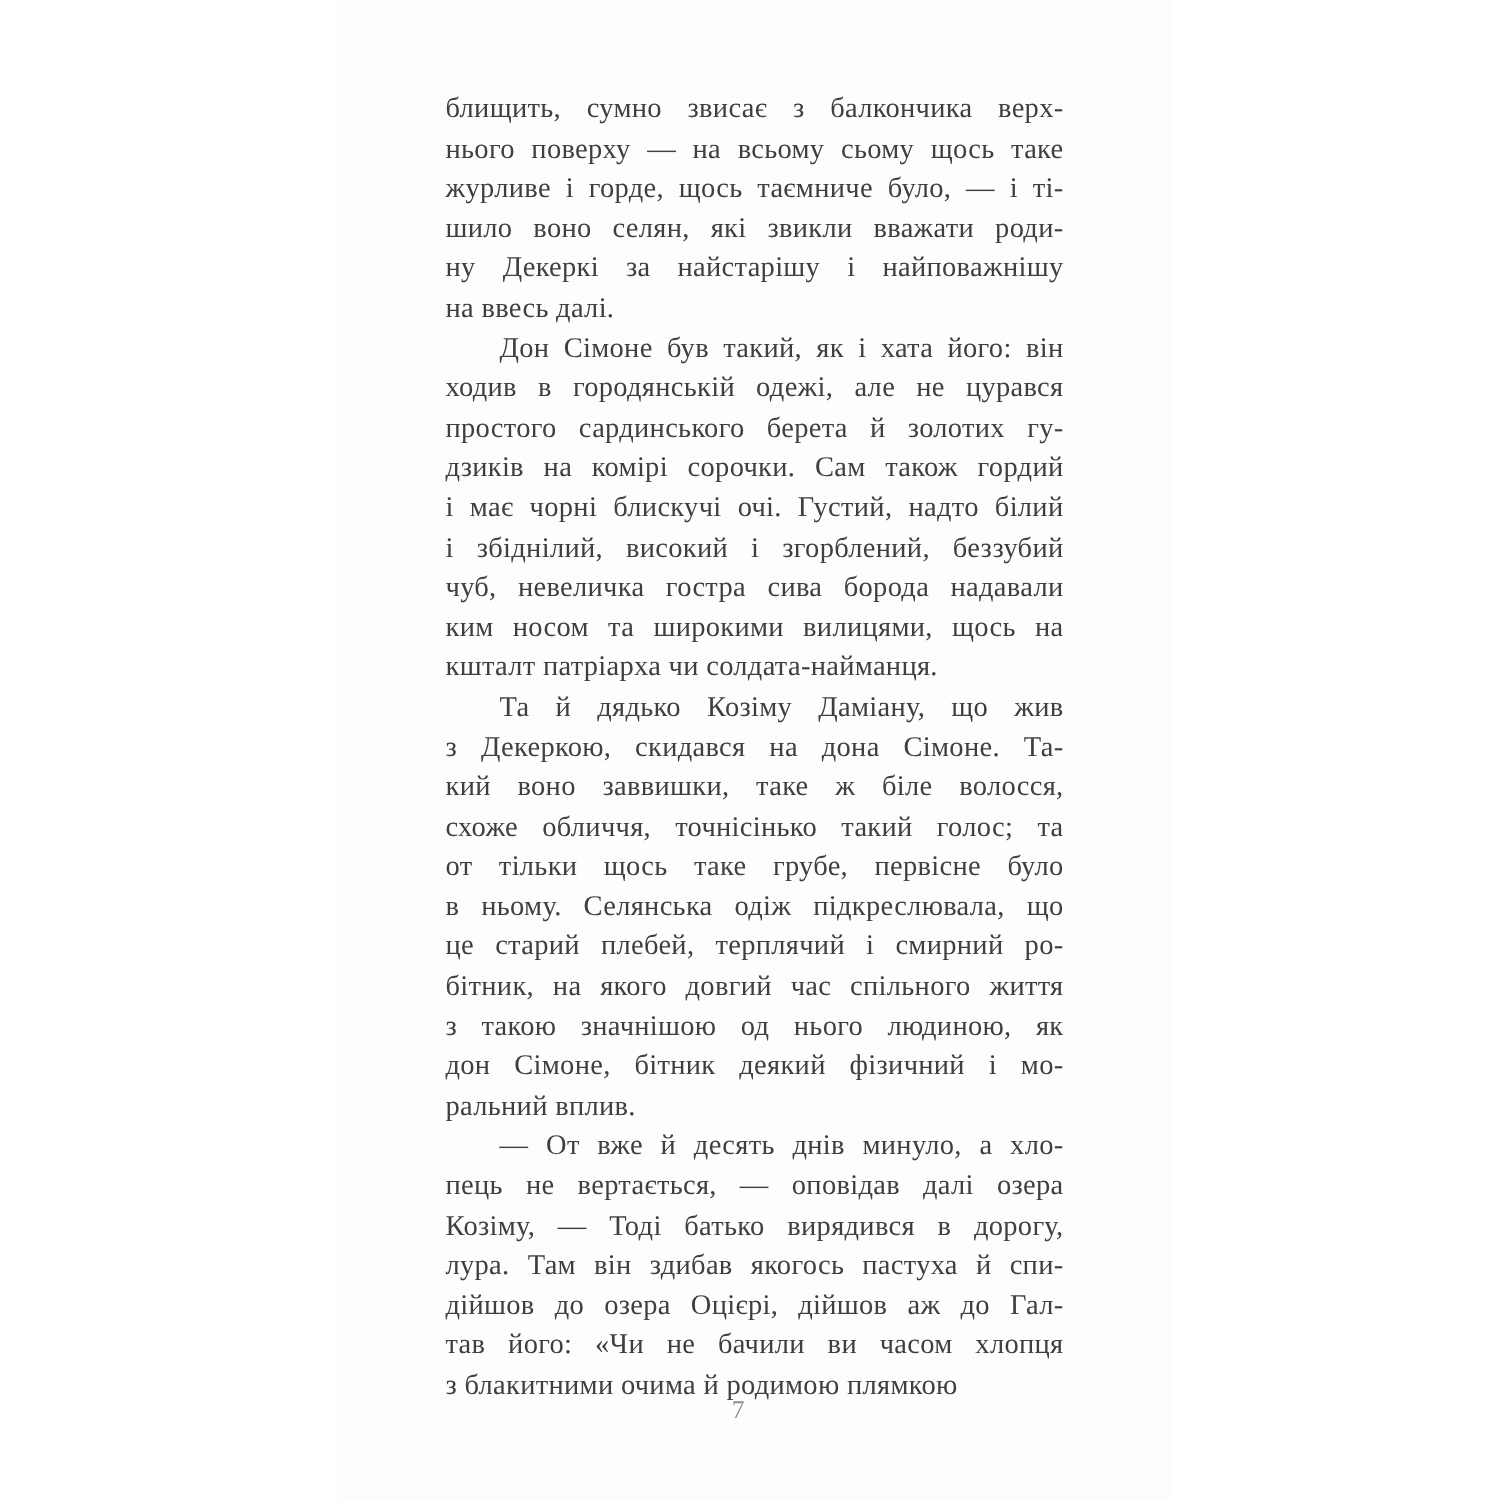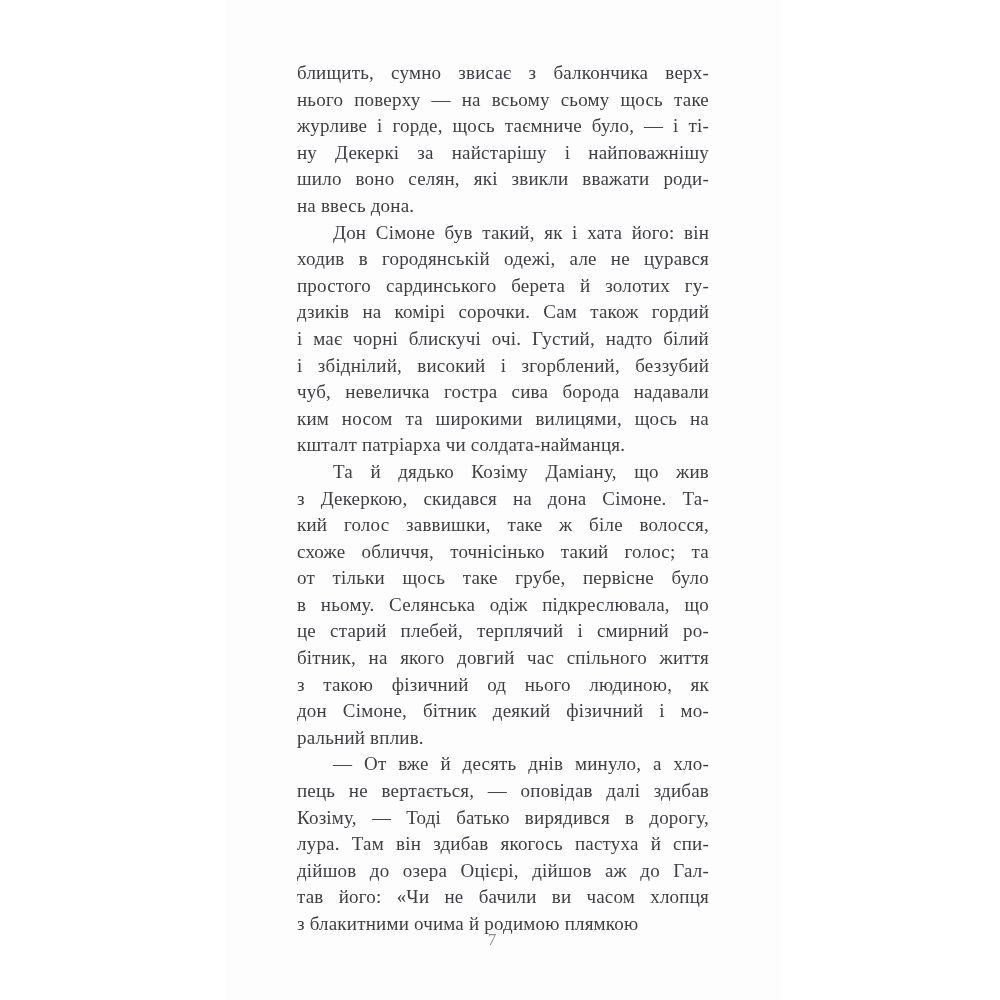--- a/index.html
+++ b/index.html
@@ -65,51 +65,51 @@
 </head>
 <body>
 
 <div class="page">
   <div class="scan-band"></div>
   <div class="text-block" id="paragraphs">
       <div class="paragraph">
         <div class="line first">блищить, сумно звисає з балкончика верх-</div>
         <div class="line">нього поверху — на всьому сьому щось таке</div>
         <div class="line">журливе і горде, щось таємниче було, — і ті-</div>
+        <div class="line">шило воно селян, які звикли вважати роди-</div>
         <div class="line">ну Декеркі за найстарішу і найповажнішу</div>
-        <div class="line">шило воно селян, які звикли вважати роди-</div>
-        <div class="line last">на ввесь дона.</div>
+        <div class="line last">на ввесь далі.</div>
       </div>
       <div class="paragraph indent">
         <div class="line first">Дон Сімоне був такий, як і хата його: він</div>
         <div class="line">ходив в городянській одежі, але не цурався</div>
         <div class="line">простого сардинського берета й золотих гу-</div>
         <div class="line">дзиків на комірі сорочки. Сам також гордий</div>
         <div class="line">і має чорні блискучі очі. Густий, надто білий</div>
         <div class="line">і збіднілий, високий і згорблений, беззубий</div>
         <div class="line">чуб, невеличка гостра сива борода надавали</div>
         <div class="line">ким носом та широкими вилицями, щось на</div>
         <div class="line last">кшталт патріарха чи солдата-найманця.</div>
       </div>
       <div class="paragraph indent">
         <div class="line first">Та й дядько Козіму Даміану, що жив</div>
         <div class="line">з Декеркою, скидався на дона Сімоне. Та-</div>
-        <div class="line">кий голос заввишки, таке ж біле волосся,</div>
+        <div class="line">кий воно заввишки, таке ж біле волосся,</div>
         <div class="line">схоже обличчя, точнісінько такий голос; та</div>
         <div class="line">от тільки щось таке грубе, первісне було</div>
         <div class="line">в ньому. Селянська одіж підкреслювала, що</div>
         <div class="line">це старий плебей, терплячий і смирний ро-</div>
         <div class="line">бітник, на якого довгий час спільного життя</div>
-        <div class="line">з такою фізичний од нього людиною, як</div>
+        <div class="line">з такою значнішою од нього людиною, як</div>
         <div class="line">дон Сімоне, бітник деякий фізичний і мо-</div>
         <div class="line last">ральний вплив.</div>
       </div>
       <div class="paragraph indent">
         <div class="line first">— От вже й десять днів минуло, а хло-</div>
-        <div class="line">пець не вертається, — оповідав далі здибав</div>
+        <div class="line">пець не вертається, — оповідав далі озера</div>
         <div class="line">Козіму, — Тоді батько вирядився в дорогу,</div>
         <div class="line">лура. Там він здибав якогось пастуха й спи-</div>
         <div class="line">дійшов до озера Оцієрі, дійшов аж до Гал-</div>
         <div class="line">тав його: «Чи не бачили ви часом хлопця</div>
         <div class="line last">з блакитними очима й родимою плямкою</div>
       </div>
     </div>
   <div class="page-number">7</div>
 </div>
 

